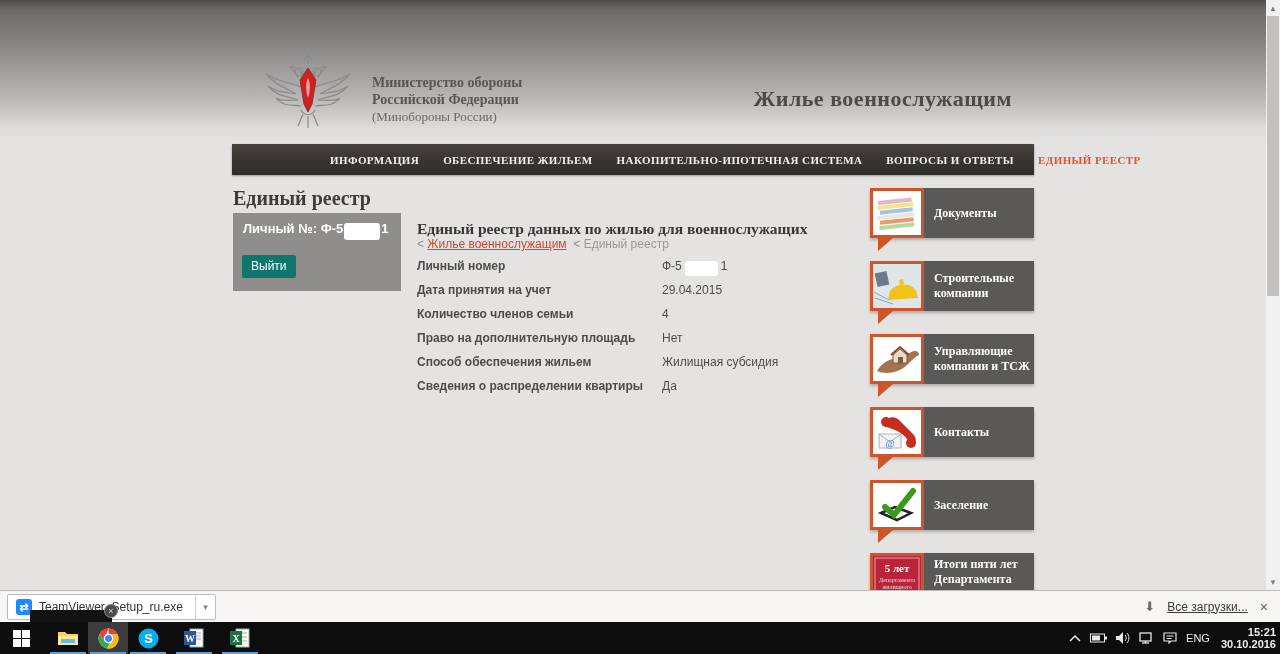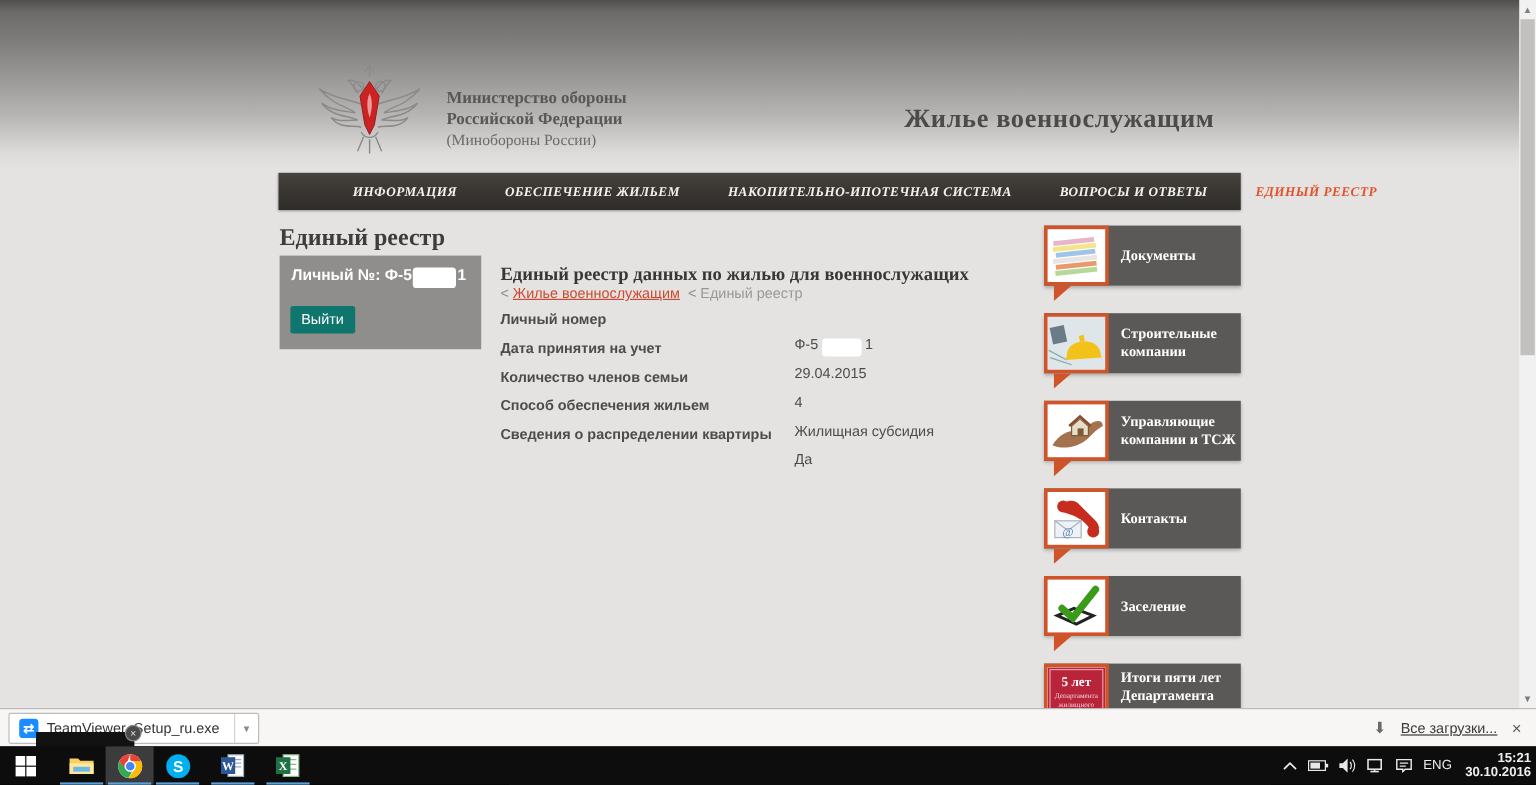--- a/index.html
+++ b/index.html
@@ -17,22 +17,22 @@
   .emblem { position:absolute; left:26px; top:52px; width:100px; height:80px; }
   .ministry { position:absolute; left:140px; top:74px; color:#585756; }
   .ministry .l1,.ministry .l2 { font-family:"Liberation Serif",serif; font-weight:bold; font-size:14px; line-height:17px; }
   .ministry .l3 { font-family:"Liberation Serif",serif; font-size:13px; line-height:18px; color:#6b6a69; }
   .site-title { position:absolute; right:22px; top:86px; font-family:"Liberation Serif",serif;
     font-weight:bold; font-size:22px; color:#4c4b4a; letter-spacing:0.5px; }
 
   
   .nav { position:absolute; left:0; top:144px; width:802px; height:31px;
     background:linear-gradient(180deg,#47443f 0%,#3a3733 45%,#2f2d2a 100%);
-    display:flex; align-items:center; gap:40px; padding-left:62px;
-    box-shadow:0 1px 2px rgba(0,0,0,.35);font-style:italic; }
+    display:flex; align-items:center; gap:24px; padding-left:98px;
+    box-shadow:0 1px 2px rgba(0,0,0,.35); }
   .nav-item { font-family:"Liberation Serif",serif; font-weight:bold; font-size:11px;
     letter-spacing:.4px; color:#f2f1f0; cursor:pointer; white-space:nowrap; }
   .nav-item.active { color:#e0532e; }
 
   
   .side-heading { position:absolute; left:1px; top:187px; font-family:"Liberation Serif",serif;
     font-weight:bold; font-size:20px; color:#3e3d3c; }
   .user-box { position:absolute; left:1px; top:213px; width:168px; height:78px; background:#8f8e8d; }
   .user-box .pn { position:absolute; left:10px; top:8px; color:#fff; font-weight:bold; font-size:13px; white-space:nowrap; }
   .redact { display:inline-block; background:#fff; border-radius:3px; vertical-align:middle; }
@@ -43,21 +43,21 @@
 
   
   .breadcrumb { position:absolute; left:185px; top:193px; font-size:12px; color:#8f8e8d;margin-top:44px; }
   .breadcrumb a { color:#cc4b30; text-decoration:underline; cursor:pointer; }
   .breadcrumb .cur { color:#999897; }
   .content-title { position:absolute; left:185px; top:220px; font-family:"Liberation Serif",serif;
     font-weight:bold; font-size:15.5px; color:#383736; }
   .rows { position:absolute; left:185px; top:259px; width:430px; }
   .row { display:flex; height:24px; align-items:flex-start; font-size:12px; color:#4d4c4b; }
   .row .lbl { width:245px; font-weight:bold; }
-  .row .val { flex:1;margin-top:21px; }
+  .row .val { flex:1; }
 
   
   .quick { position:absolute; left:638px; top:188px; width:164px; }
   .qbtn { position:relative; width:164px; height:50px; margin-bottom:23px; cursor:pointer; }
   .qbtn .bar { position:absolute; left:0; top:0; width:164px; height:50px; background:#5a5958;
     box-shadow:0 2px 3px rgba(0,0,0,.25); }
   .qbtn .frame { position:absolute; left:0; top:0; width:54px; height:50px; background:#cf5429; padding:3px; }
   .qbtn .photo { width:48px; height:44px; background:#fff; overflow:hidden; }
   .qbtn .tail { position:absolute; left:8px; top:50px; width:15px; height:13px; background:#cf5429;
     clip-path:polygon(0 0,100% 0,0 100%); }
@@ -165,20 +165,24 @@
       </div>
       <div class="row">
         <div class="lbl">Дата принятия на учет</div>
         <div class="val">29.04.2015</div>
       </div>
       <div class="row">
         <div class="lbl">Количество членов семьи</div>
         <div class="val">4</div>
       </div>
       <div class="row">
+        <div class="lbl">Право на дополнительную площадь</div>
+        <div class="val">Нет</div>
+      </div>
+      <div class="row">
         <div class="lbl">Способ обеспечения жильем</div>
         <div class="val">Жилищная субсидия</div>
       </div>
       <div class="row">
         <div class="lbl">Сведения о распределении квартиры</div>
         <div class="val">Да</div>
       </div>
     </div>
 
     <div class="quick">

